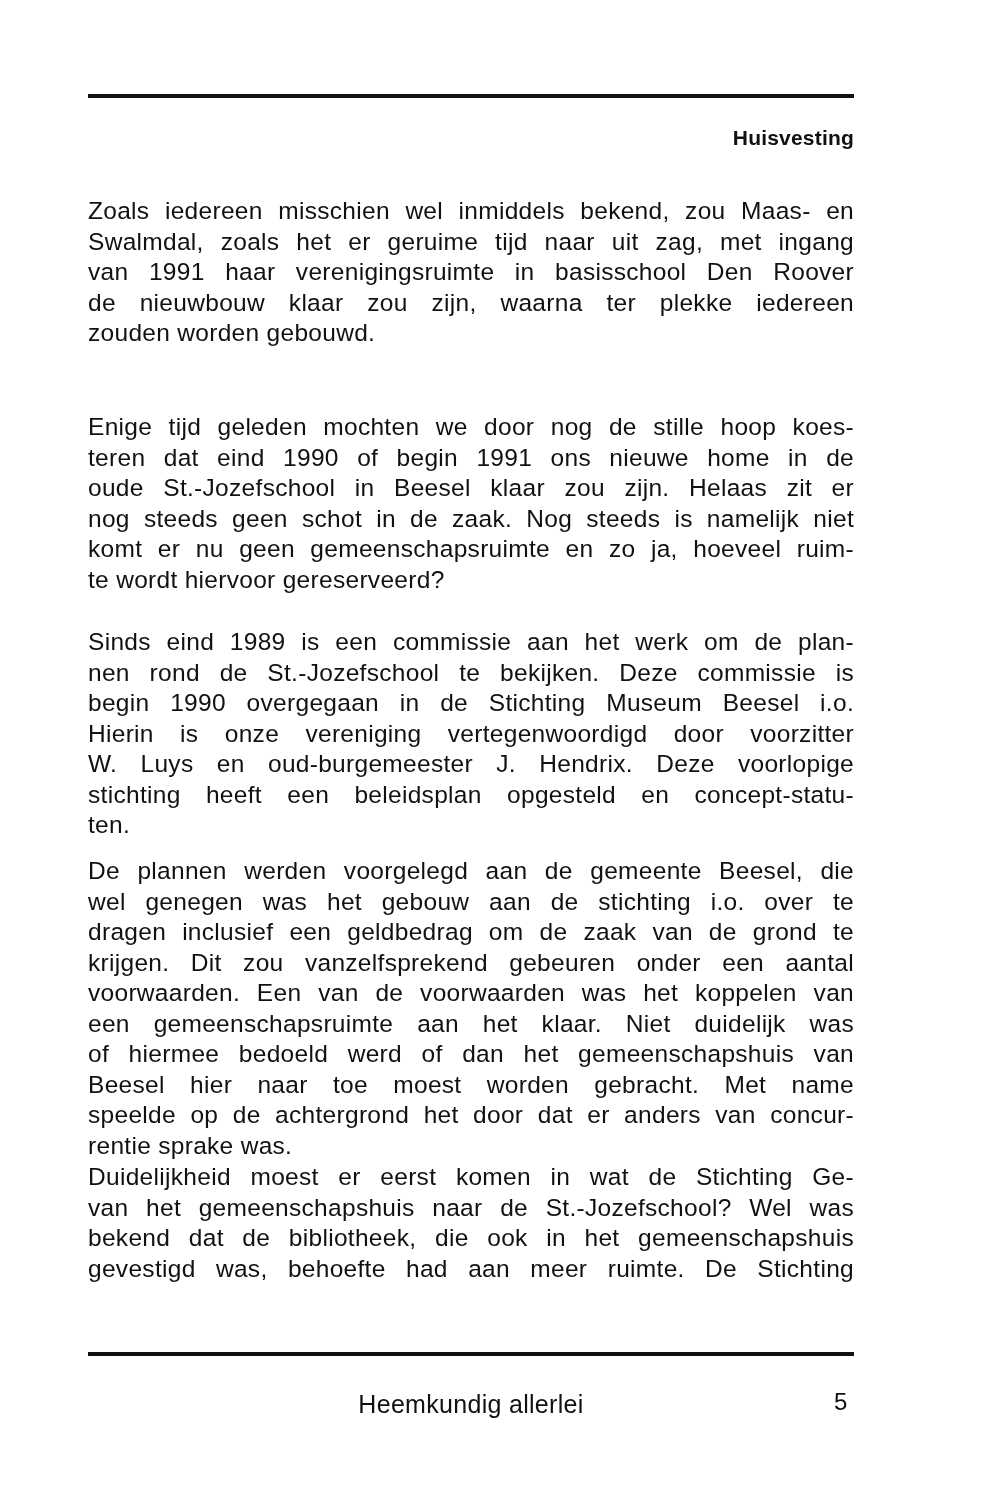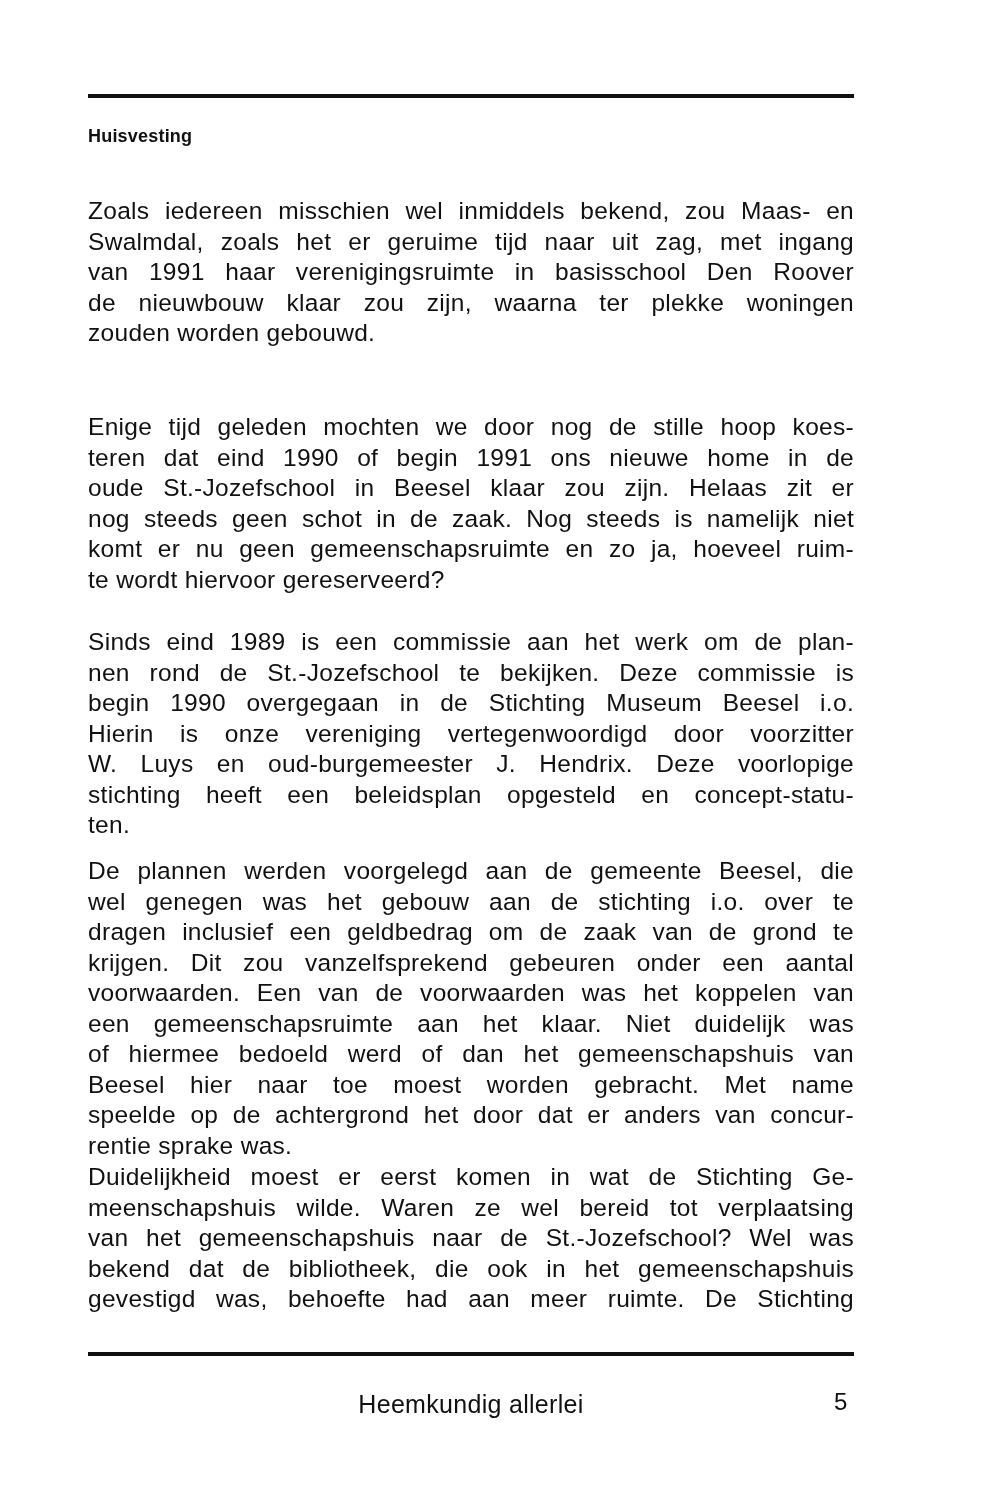--- a/index.html
+++ b/index.html
@@ -23,23 +23,23 @@
     background: #111111;
   }
   .rule.top { top: 94px; }
   .rule.bottom { top: 1352px; }
 
   .title {
     position: absolute;
     top: 126px;
     left: 88px;
     width: 766px;
-    text-align: left;
+    text-align: right;
     font-weight: bold;
-    font-size: 18px;
+    font-size: 21px;
     letter-spacing: 0.2px;
   }
 
   .body-text {
     position: absolute;
     left: 88px;
     width: 766px;
     font-size: 24.5px;
     letter-spacing: 0.3px;
   }
@@ -79,21 +79,21 @@
 <body>
 
 <div class="rule top"></div>
 
 <h1 class="title" style="margin:0;">Huisvesting</h1>
 
 <div class="body-text p1">
   <div class="line">Zoals iedereen misschien wel inmiddels bekend, zou Maas- en</div>
   <div class="line">Swalmdal, zoals het er geruime tijd naar uit zag, met ingang</div>
   <div class="line">van 1991 haar verenigingsruimte in basisschool Den Roover</div>
-  <div class="line">de nieuwbouw klaar zou zijn, waarna ter plekke woningen</div>
+  <div class="line">de nieuwbouw klaar zou zijn, waarna ter plekke iedereen</div>
   <div class="line last">zouden worden gebouwd.</div>
 </div>
 
 <div class="body-text p2">
   <div class="line">Enige tijd geleden mochten we door nog de stille hoop koes-</div>
   <div class="line">teren dat eind 1990 of begin 1991 ons nieuwe home in de</div>
   <div class="line">oude St.-Jozefschool in Beesel klaar zou zijn. Helaas zit er</div>
   <div class="line">nog steeds geen schot in de zaak. Nog steeds is namelijk niet</div>
   <div class="line">komt er nu geen gemeenschapsruimte en zo ja, hoeveel ruim-</div>
   <div class="line last">te wordt hiervoor gereserveerd?</div>
@@ -117,21 +117,20 @@
   <div class="line">voorwaarden. Een van de voorwaarden was het koppelen van</div>
   <div class="line">een gemeenschapsruimte aan het klaar. Niet duidelijk was</div>
   <div class="line">of hiermee bedoeld werd of dan het gemeenschapshuis van</div>
   <div class="line">Beesel hier naar toe moest worden gebracht. Met name</div>
   <div class="line">speelde op de achtergrond het door dat er anders van concur-</div>
   <div class="line last">rentie sprake was.</div>
 </div>
 
 <div class="body-text p5">
   <div class="line">Duidelijkheid moest er eerst komen in wat de Stichting Ge-</div>
-  <div class="line">meenschapshuis wilde. Waren ze wel bereid tot verplaatsing</div>
   <div class="line">van het gemeenschapshuis naar de St.-Jozefschool? Wel was</div>
   <div class="line">bekend dat de bibliotheek, die ook in het gemeenschapshuis</div>
   <div class="line">gevestigd was, behoefte had aan meer ruimte. De Stichting</div>
 </div>
 
 <div class="rule bottom"></div>
 
 <div class="footer-title">Heemkundig allerlei</div>
 <div class="page-number">5</div>
 

